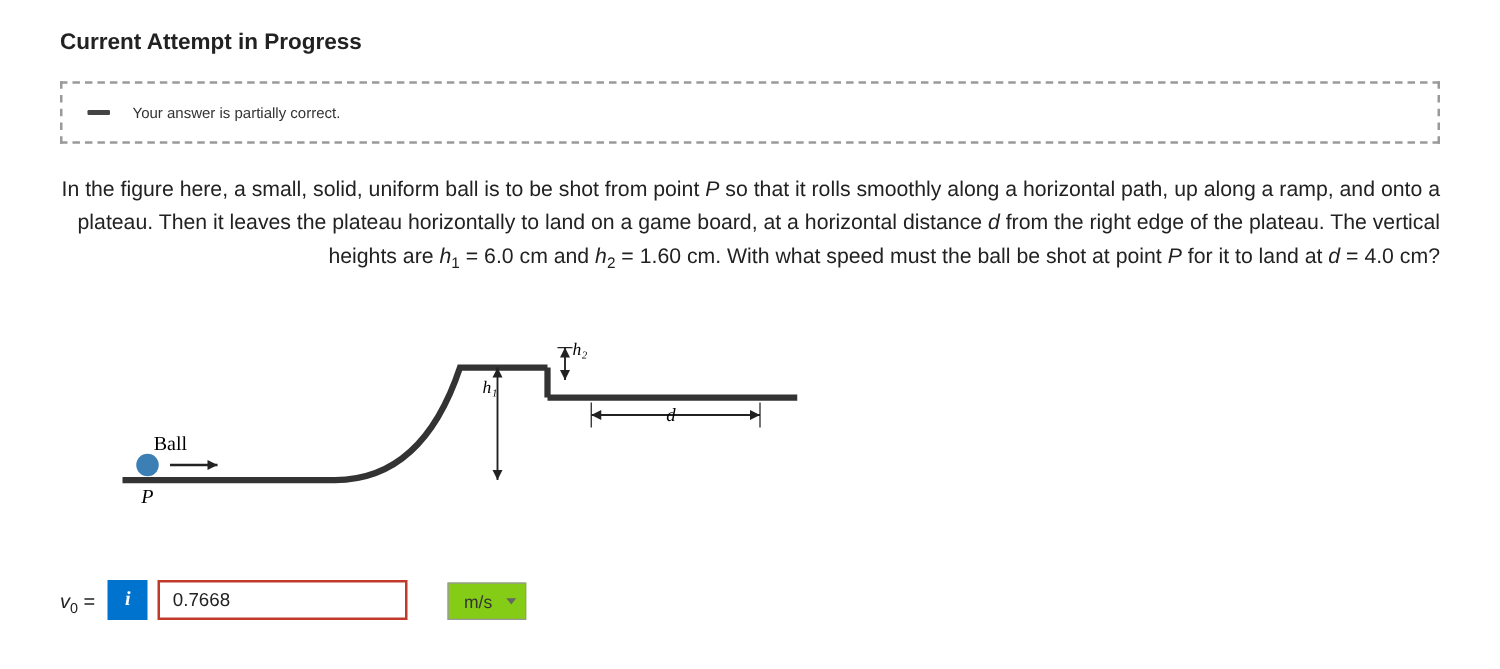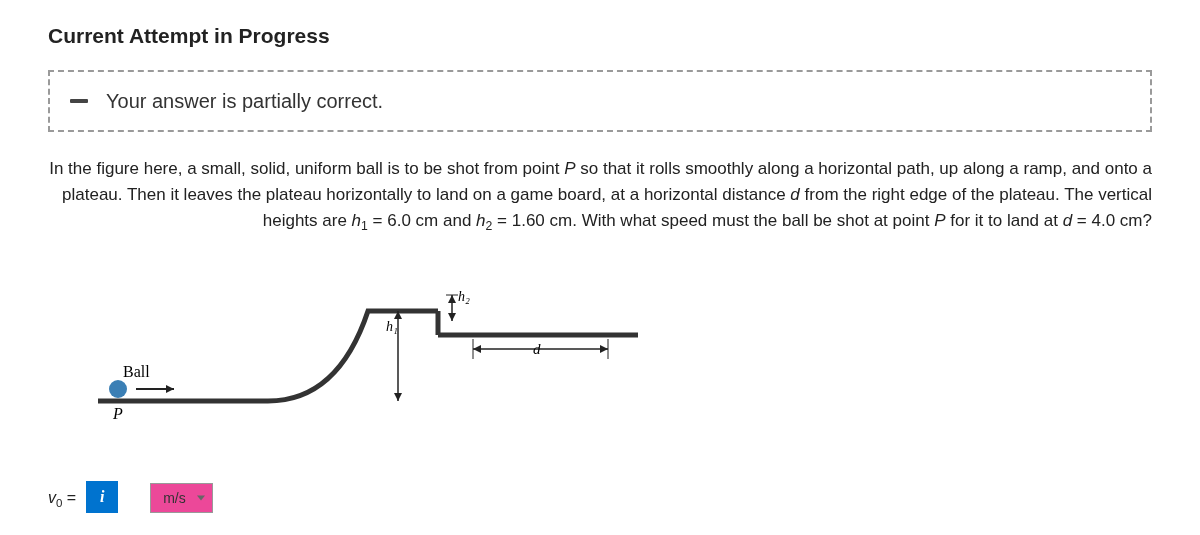--- a/index.html
+++ b/index.html
@@ -6,41 +6,41 @@
     body {
       font-family: -apple-system, BlinkMacSystemFont, "Segoe UI", Arial, sans-serif;
       background: #fff;
       padding: 20px 48px;
       color: #222;
       font-size: 16px;
       line-height: 1.5;
     }
     .heading {
       font-weight: 700;
-      font-size: 21px;
+      font-size: 18px;
       color: #222;
       margin-bottom: 18px;
     }
     .alert-box {
       border: 2px dashed #9a9a9a;
       padding: 14px 20px;
       display: flex;
       align-items: center;
       gap: 18px;
       margin-bottom: 24px;
     }
     .minus-icon {
       width: 18px;
       height: 4px;
       background: #444;
       border-radius: 1px;
       flex-shrink: 0;
     }
     .alert-text {
-      font-size: 20px;
+      font-size: 12px;
       color: #333;
     }
     .problem-text {
       font-size: 17px;
       color: #222;
       line-height: 1.55;
       margin-bottom: 24px;
       text-align: right;
     }
     .problem-text i { font-style: italic; }
@@ -85,21 +85,21 @@
       position: relative;
       display: inline-block;
       margin-left: 24px;
     }
     .select-wrap select {
       height: 30px;
       border: 1px solid #999;
       padding: 0 26px 0 12px;
       font-size: 14px;
       color: #333;
-      background: #ec4899;
+      background: #84cc16;
       appearance: none;
       -webkit-appearance: none;
     }
     .select-wrap::after {
       content: "";
       position: absolute;
       right: 8px;
       top: 50%;
       width: 0; height: 0;
       border-left: 4px solid transparent;
@@ -158,18 +158,19 @@
     <line x1="530" y1="78" x2="530" y2="98" stroke="#222" stroke-width="1"></line>
     <text x="455" y="93" font-family="Georgia, serif" font-style="italic" font-size="15">d</text>
   </svg>
 </div>
 
 <div class="answer-row">
   <span class="answer-label">
     <i>v</i><span class="sub">0</span><span> = </span>
   </span>
   <div class="info-badge">i</div>
+  <input class="answer-input" type="text" value="0.7668" style="">
   <div class="select-wrap">
     <select>
       <option>m/s</option>
     </select>
   </div>
 </div>
 
 </body></html>

